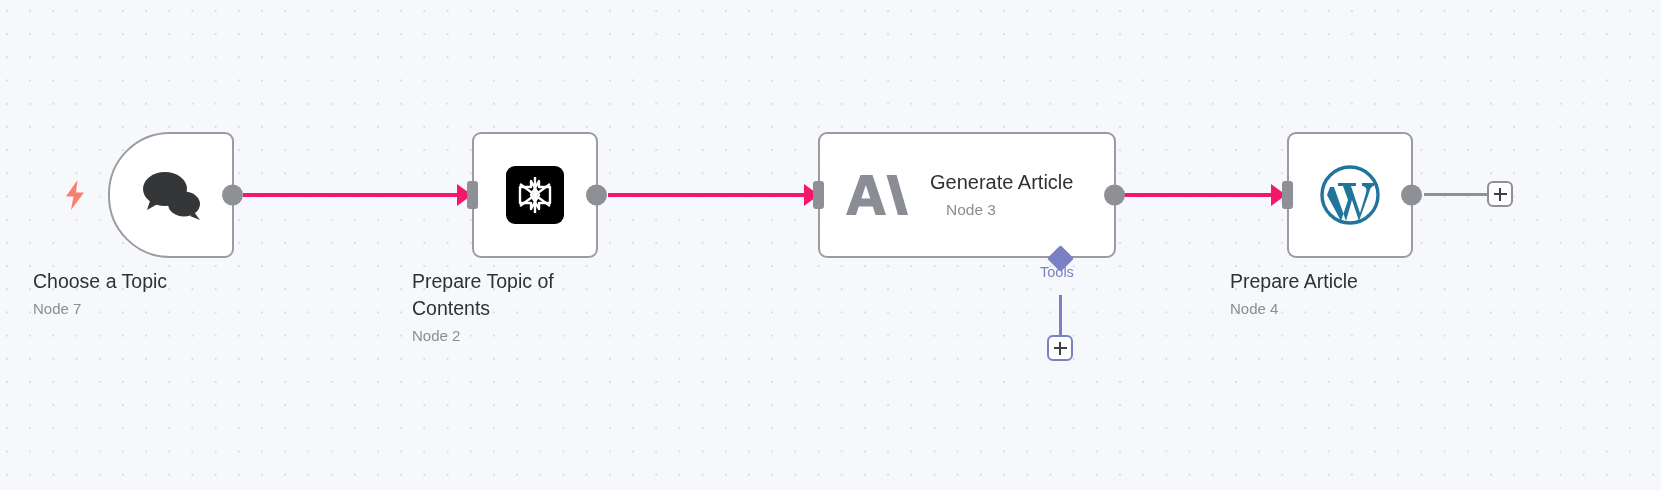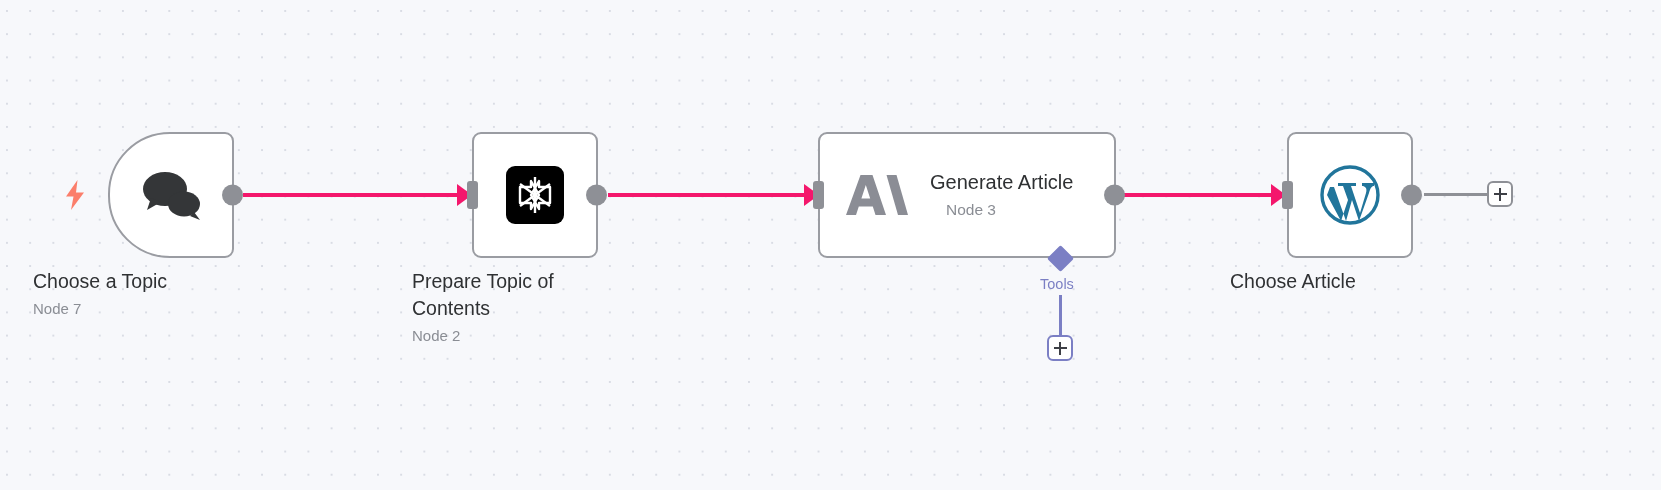--- a/index.html
+++ b/index.html
@@ -278,21 +278,21 @@
       </svg>
     </span>
     <div class="node-text">
       <div class="t-title">Generate Article</div>
       <div class="t-sub">Node 3</div>
     </div>
     <div class="port-out"></div>
   </div>
 
   <div class="tools-diamond" style="left:1051px; top:249px;"></div>
-  <div class="tools-label" style="left:1040px; top:276px;">Tools</div>
+  <div class="tools-label" style="left:1040px; top:264px;">Tools</div>
   <div class="tools-line" style="left:1059px; top:295px; height:43px;"></div>
   <div class="plus-btn purple" style="left:1047px; top:335px;">
     <span class="plus-glyph"></span>
   </div>
 
   <div class="conn" style="left:1108px; top:193px; width:165px;"></div>
   <div class="conn-arrow" style="left:1271px; top:184px;"></div>
 
   <div class="node node-standard node-square" style="left:1287px; top:132px;">
     <div class="port-in"></div>
@@ -301,21 +301,22 @@
         <circle cx="32" cy="32" r="28" fill="none" stroke="#21759b" stroke-width="3.4"></circle>
         <path d="M9 32 L23 58 L30 37 L25 23 L20 23 L20 20 L38 20 L38 23 L33 23
                  L42 50 L48 30 C49.5 25 47 23 44 23 L44 20 L56 20
                  L56 23 C53.5 23 52.5 25 51 30 L41 58 L34 37 L28 58
                  L16 24 L12 24 Z" fill="#21759b"></path>
       </svg>
     </span>
     <div class="port-out"></div>
   </div>
   <div class="node-caption" style="left:1230px; top:268px; width:240px;">
-    <div class="caption-title">Choose Article</div>
+    <div class="caption-title">Prepare Article</div>
+    <div class="caption-sub">Node 4</div>
   </div>
 
   <div class="conn-gray" style="left:1424px; top:193px; width:63px;"></div>
   <div class="plus-btn" style="left:1487px; top:181px;">
     <span class="plus-glyph"></span>
   </div>
 
 </div>
 
 </body></html>

